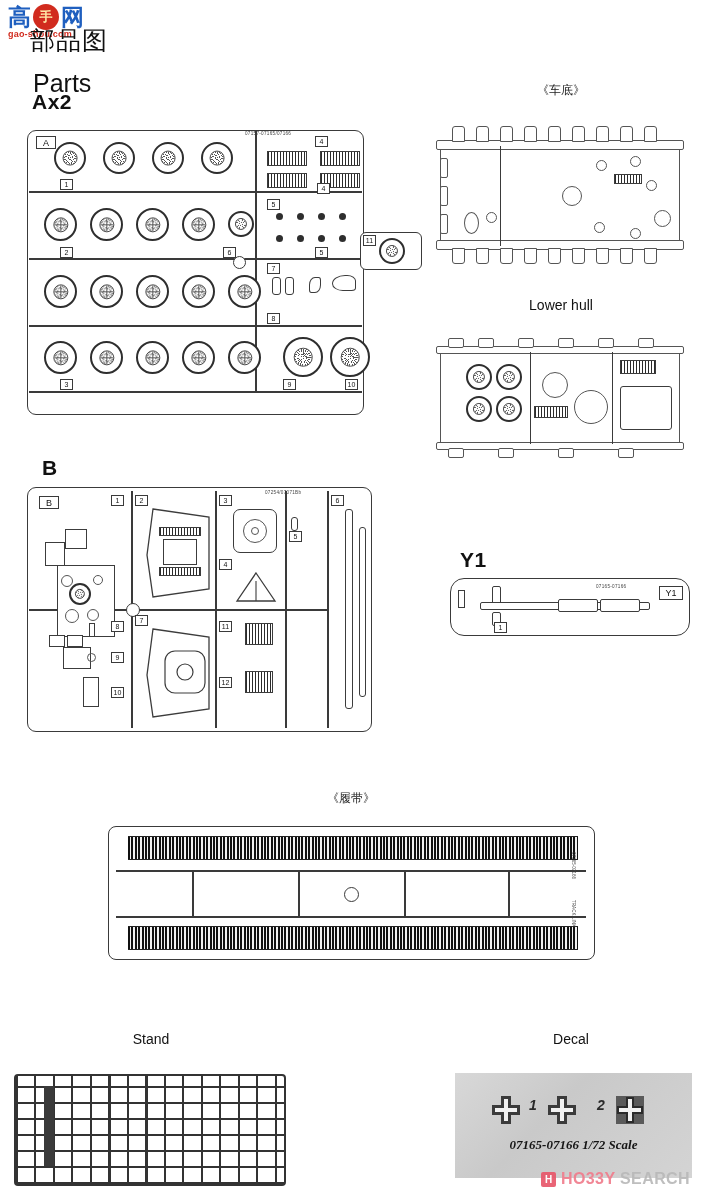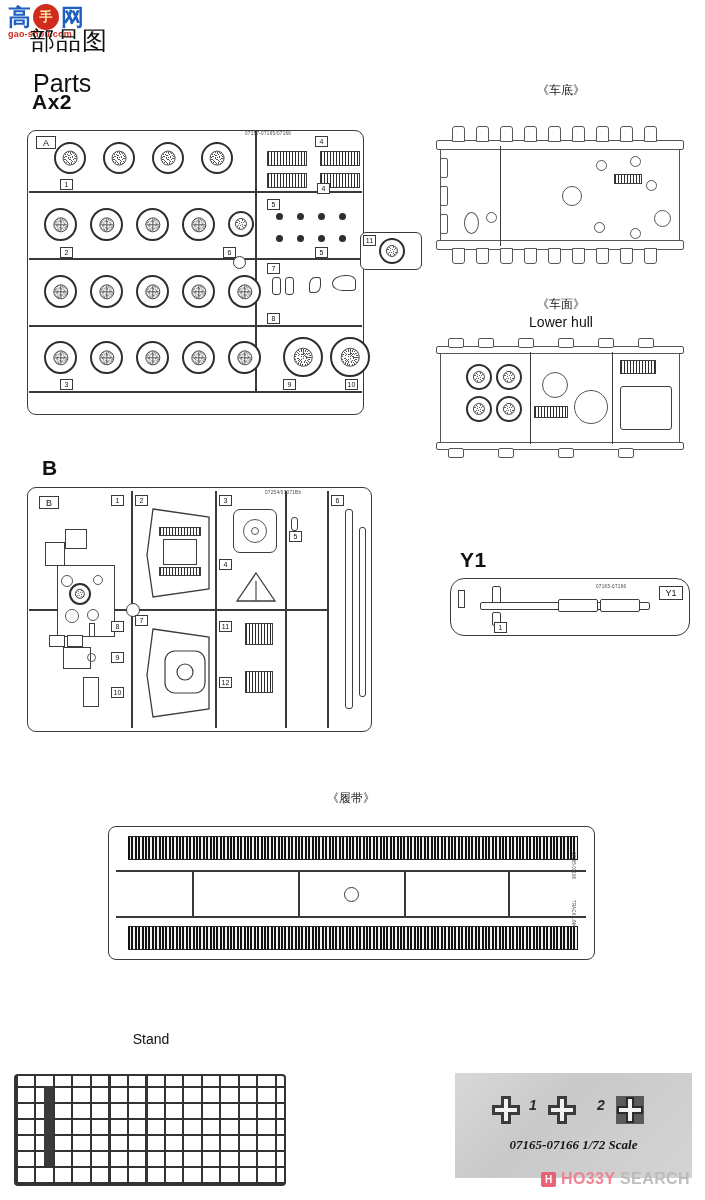--- a/index.html
+++ b/index.html
@@ -194,21 +194,20 @@
   <div class="ring" style="left:162px;top:36px;width:11px;height:11px;"></div>
   <div class="ring" style="left:196px;top:32px;width:11px;height:11px;"></div>
   <div class="ring" style="left:212px;top:56px;width:11px;height:11px;"></div>
   <div class="ring" style="left:220px;top:86px;width:17px;height:17px;"></div>
   <div class="ring" style="left:160px;top:98px;width:11px;height:11px;"></div>
   <div class="ring" style="left:196px;top:104px;width:11px;height:11px;"></div>
   <div class="part-blob hatch" style="left:180px;top:50px;width:28px;height:10px;"></div>
 </div>
 
 <div class="abs sect-head" style="left:430px;top:296px;width:262px;">
-  <div class="sect-cjk cjk">《车面》</div>
   <div class="sect-en">Lower hull</div>
 </div>
 <div class="abs" id="upper-hull" style="left:434px;top:338px;width:252px;height:120px;">
   <div class="hullbox" style="left:6px;top:14px;width:240px;height:92px;"></div>
   <div class="hullbox" style="left:2px;top:8px;width:248px;height:8px;"></div>
   <div class="hullbox" style="left:2px;top:104px;width:248px;height:8px;"></div>
   <div class="hullbox" style="left:14px;top:0px;width:16px;height:10px;"></div>
   <div class="hullbox" style="left:44px;top:0px;width:16px;height:10px;"></div>
   <div class="hullbox" style="left:84px;top:0px;width:16px;height:10px;"></div>
   <div class="hullbox" style="left:124px;top:0px;width:16px;height:10px;"></div>
@@ -337,20 +336,21 @@
 
 <div class="abs sect-head" style="left:20px;top:1030px;width:262px;">
   <div class="sect-en">Stand</div>
 </div>
 <div class="abs" id="stand-plate">
   <div class="gridplate"></div>
   <div class="abs" style="left:30px;top:12px;width:10px;height:80px;background:#3a3a3a;"></div>
 </div>
 
 <div class="abs sect-head" style="left:440px;top:1030px;width:262px;">
+  <div class="sect-en">Decal</div>
 </div>
 <div class="abs" id="decal-sheet">
   <svg class="cross" style="left:36px;top:22px;" width="30" height="30">
     <path d="M10,1 H20 V10 H29 V20 H20 V29 H10 V20 H1 V10 H10 Z" fill="#3b3b3b"></path>
     <path d="M13,4 H17 V13 H26 V17 H17 V26 H13 V17 H4 V13 H13 Z" fill="#f2f2f2"></path>
   </svg>
   <div class="decal-num" style="left:74px;top:24px;">1</div>
   <svg class="cross" style="left:92px;top:22px;" width="30" height="30">
     <path d="M10,1 H20 V10 H29 V20 H20 V29 H10 V20 H1 V10 H10 Z" fill="#3b3b3b"></path>
     <path d="M13,4 H17 V13 H26 V17 H17 V26 H13 V17 H4 V13 H13 Z" fill="#f2f2f2"></path>

